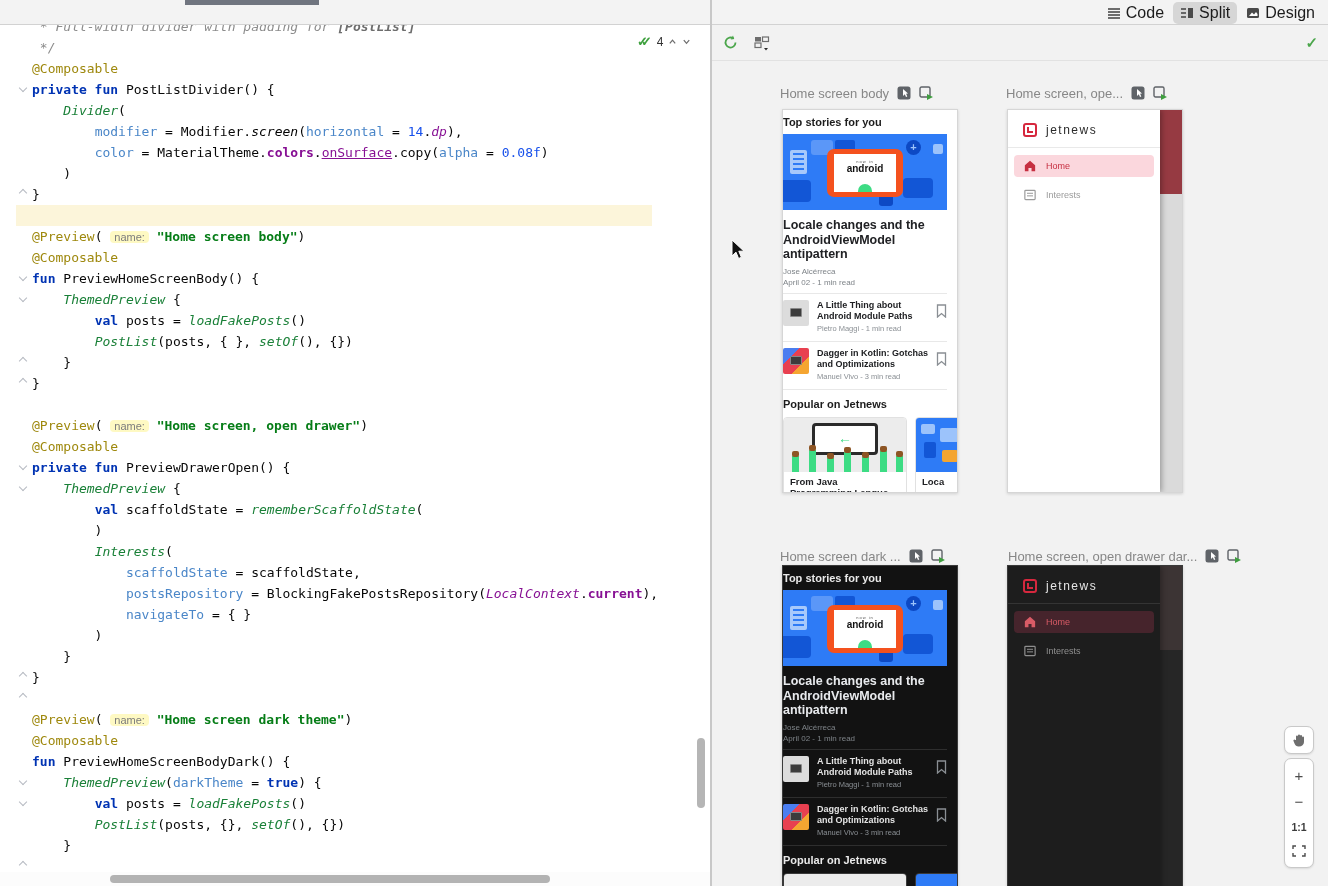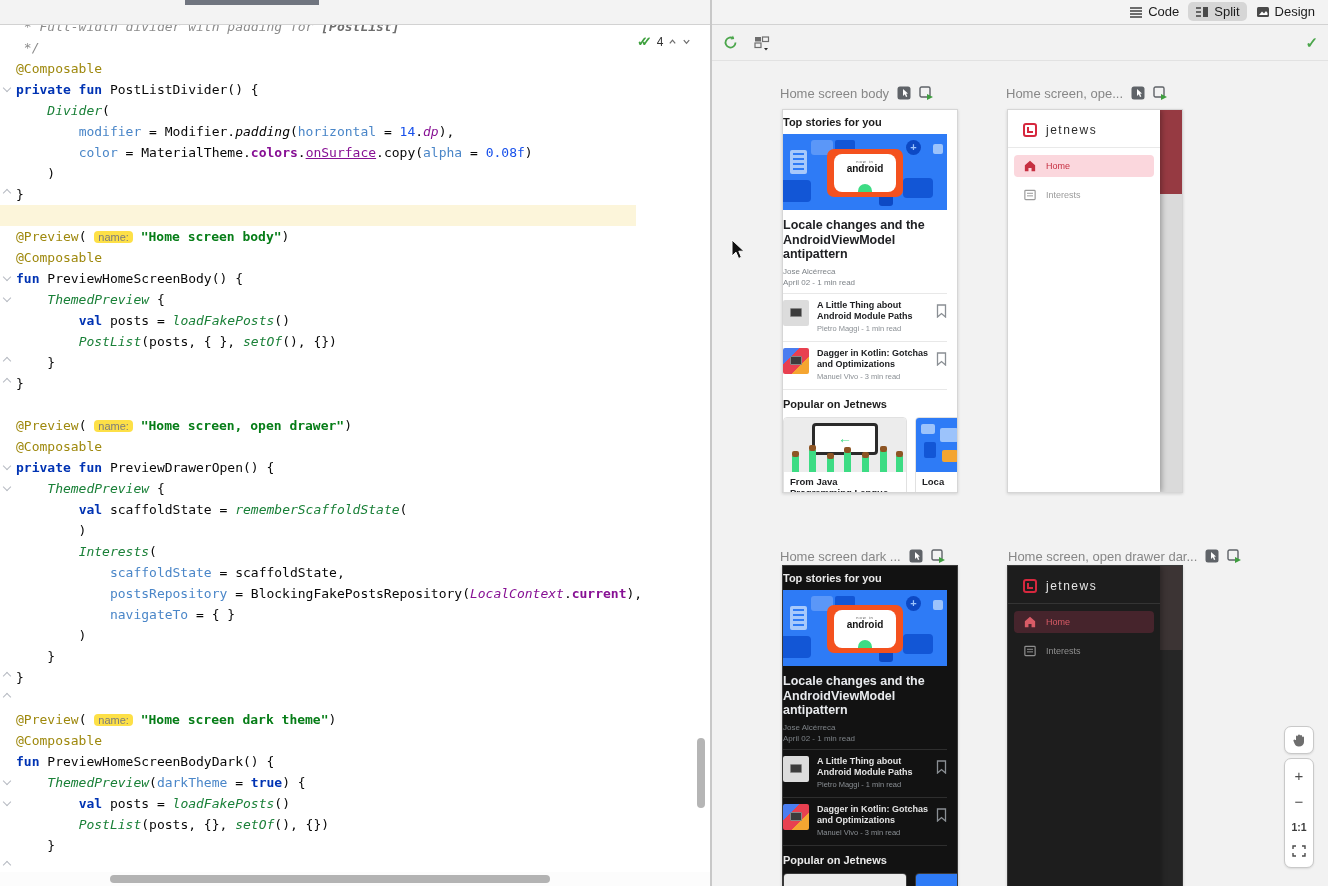--- a/index.html
+++ b/index.html
@@ -5,44 +5,44 @@
   * { margin:0; padding:0; box-sizing:border-box; }
   html,body { width:1328px; height:886px; overflow:hidden; background:#fff;
     font-family:"Liberation Sans", sans-serif; }
 
   
   #topbar { position:absolute; left:0; top:0; width:1328px; height:25px;
     background:#f3f3f3; border-bottom:1px solid #d2d2d2; z-index:30; }
   #tab-remnant { position:absolute; left:185px; top:0; width:134px; height:5px; background:#70757f; }
   #view-modes { position:absolute; right:6px; top:2px; display:flex; align-items:center; gap:2px; }
   .vm { display:flex; align-items:center; gap:5px; padding:2px 7px; border-radius:5px;
-    font-size:13px; color:#1c1c1c; cursor:default; }
+    font-size:16px; color:#1c1c1c; cursor:default; }
   .vm.sel { background:#d6d6d6; }
   .vm svg { display:block; }
 
   
   #editor { position:absolute; left:0; top:0; width:710px; height:886px; background:#fff; overflow:hidden; }
-  #code { position:absolute; left:0; top:16px; width:636px;
+  #code { position:absolute; left:16px; top:16px; width:636px;
     font-family:"DejaVu Sans Mono","Liberation Mono",monospace; font-size:13px; line-height:21px; }
   .cl { white-space:pre; height:21px; padding-left:16px; color:#080808; }
   .cl.hl { background:#fcf5da; }
   .tk-kw   { color:#0033b3; font-weight:bold; }
   .tk-ann  { color:#9e880d; }
   .tk-cmt  { color:#8c8c8c; font-style:italic; }
   .tk-cmtref { color:#6d6d6d; font-style:italic; font-weight:bold; }
   .tk-str  { color:#067d17; font-weight:bold; }
   .tk-num  { color:#1750eb; }
   .tk-param{ color:#4a86c8; }
   .tk-call { color:#1a8038; font-style:italic; }
   .tk-prop-b { color:#871094; font-weight:bold; }
   .tk-prop-i { color:#871094; font-style:italic; }
   .tk-prop-u { color:#871094; text-decoration:underline; }
   .tk-ext  { color:#000; font-style:italic; }
   .tk-pl   { color:#080808; }
-  .tk-inlay{ background:#fde047; color:#7c7c7c; border-radius:4px; padding:0 4px;
+  .tk-inlay{ background:#fef9c3; color:#7c7c7c; border-radius:4px; padding:0 4px;
     font-size:11px; font-family:"Liberation Sans",sans-serif; }
   .fold { position:absolute; left:4px; width:6px; height:6px; border-right:1.6px solid #b6bac2; border-bottom:1.6px solid #b6bac2; }
   .fold.dn { transform:rotate(45deg); }
   .fold.up { transform:rotate(-135deg); }
   #inspect-widget { position:absolute; left:637px; top:34px; display:flex; align-items:center; gap:5px;
     font-size:12px; color:#333; z-index:5; }
   .dblcheck { color:#3fa13f; font-weight:bold; font-size:13px; letter-spacing:-7px; padding-right:7px; }
   .chev { width:9px; height:9px; display:inline-block; }
   #ed-vthumb { position:absolute; left:697px; top:738px; width:8px; height:70px; background:#b5b5b5; border-radius:4px; }
   #ed-hbar { position:absolute; left:0; top:872px; width:710px; height:14px; background:#fcfcfc; }
@@ -76,21 +76,21 @@
   .hi-bub1 { position:absolute; left:28px; top:6px; width:22px; height:15px; background:#5b97f8; border-radius:3px; }
   .hi-bub2 { position:absolute; left:-6px; top:46px; width:34px; height:22px; background:#1256d6; border-radius:4px; }
   .hi-bub3 { position:absolute; right:14px; top:44px; width:30px; height:20px; background:#1256d6; border-radius:4px; }
   .hi-circ { position:absolute; right:26px; top:6px; width:15px; height:15px; background:#0d49c4; border-radius:50%;
     color:#9cc3fb; font-size:11px; font-weight:bold; text-align:center; line-height:15px; }
   .hi-sq1 { position:absolute; right:4px; top:10px; width:10px; height:10px; background:#9cc3fb; border-radius:2px; }
   .hi-lines { position:absolute; left:52px; top:6px; width:20px; height:14px; background:#1256d6; border-radius:2px; }
   .hi-db { position:absolute; right:54px; bottom:4px; width:14px; height:12px; background:#0d49c4; border-radius:3px; }
   .hi-phone { position:absolute; left:50%; top:15px; transform:translateX(-50%); width:76px; height:48px;
     background:#f4511e; border-radius:7px; }
-  .hi-screen { position:absolute; left:7px; top:5px; right:7px; bottom:5px; background:#fff; border-radius:8px;
+  .hi-screen { position:absolute; left:7px; top:5px; right:7px; bottom:5px; background:#fff; border-radius:0;
     text-align:center; overflow:hidden; }
   .hi-nowin { font-size:4px; color:#555; margin-top:5px; letter-spacing:1px; }
   .hi-andr { font-size:10px; font-weight:bold; color:#111; line-height:9px; }
   .hi-robot { position:absolute; left:50%; transform:translateX(-50%); bottom:0; width:14px; height:8px;
     background:#3ddc84; border-radius:7px 7px 0 0; }
   .hero-title { margin-top:8px; font-size:12.5px; line-height:14.5px; font-weight:bold; color:#202124; }
   .dark .hero-title { color:#e8eaed; }
   .hero-author { margin-top:5px; font-size:8px; color:#7e8388; }
   .hero-meta { margin-top:2px; font-size:8px; color:#7e8388; }
   .fdiv { height:1px; background:#e8e8e8; margin-top:6px; }
@@ -158,21 +158,21 @@
 <body>
 
 <div id="editor">
   <div id="code">
       <div class="cl"><span class="tk-cmt"> * Full-width divider with padding for </span><span class="tk-cmtref">[PostList]</span></div>
       <div class="cl"><span class="tk-cmt"> */</span></div>
       <div class="cl"><span class="tk-ann">@Composable</span></div>
       <div class="cl"><span class="tk-kw">private fun </span><span class="tk-pl">PostListDivider() {</span></div>
       <span class="fold dn" style="top: 69px;"></span>
       <div class="cl"><span class="tk-pl">    </span><span class="tk-call">Divider</span><span class="tk-pl">(</span></div>
-      <div class="cl"><span class="tk-pl">        </span><span class="tk-param">modifier</span><span class="tk-pl"> = Modifier.</span><span class="tk-ext">padding</span><span class="tk-pl">(</span><span class="tk-param">horizontal</span><span class="tk-pl"> = </span><span class="tk-num">14</span><span class="tk-pl">.</span><span class="tk-prop-i">dp</span><span class="tk-pl">),</span></div>
+      <div class="cl"><span class="tk-pl">        </span><span class="tk-param">modifier</span><span class="tk-pl"> = Modifier.</span><span class="tk-ext">screen</span><span class="tk-pl">(</span><span class="tk-param">horizontal</span><span class="tk-pl"> = </span><span class="tk-num">14</span><span class="tk-pl">.</span><span class="tk-prop-i">dp</span><span class="tk-pl">),</span></div>
       <div class="cl"><span class="tk-pl">        </span><span class="tk-param">color</span><span class="tk-pl"> = MaterialTheme.</span><span class="tk-prop-b">colors</span><span class="tk-pl">.</span><span class="tk-prop-u">onSurface</span><span class="tk-pl">.copy(</span><span class="tk-param">alpha</span><span class="tk-pl"> = </span><span class="tk-num">0.08f</span><span class="tk-pl">)</span></div>
       <div class="cl"><span class="tk-pl">    )</span></div>
       <div class="cl"><span class="tk-pl">}</span></div>
       <span class="fold up" style="top: 174px;"></span>
       <div class="cl hl">&nbsp;</div>
       <div class="cl"><span class="tk-ann">@Preview</span><span class="tk-pl">( </span><span class="tk-inlay">name:</span><span class="tk-pl"> </span><span class="tk-str">"Home screen body"</span><span class="tk-pl">)</span></div>
       <div class="cl"><span class="tk-ann">@Composable</span></div>
       <div class="cl"><span class="tk-kw">fun </span><span class="tk-pl">PreviewHomeScreenBody() {</span></div>
       <span class="fold dn" style="top: 258px;"></span>
       <div class="cl"><span class="tk-pl">    </span><span class="tk-call">ThemedPreview</span><span class="tk-pl"> {</span></div>

